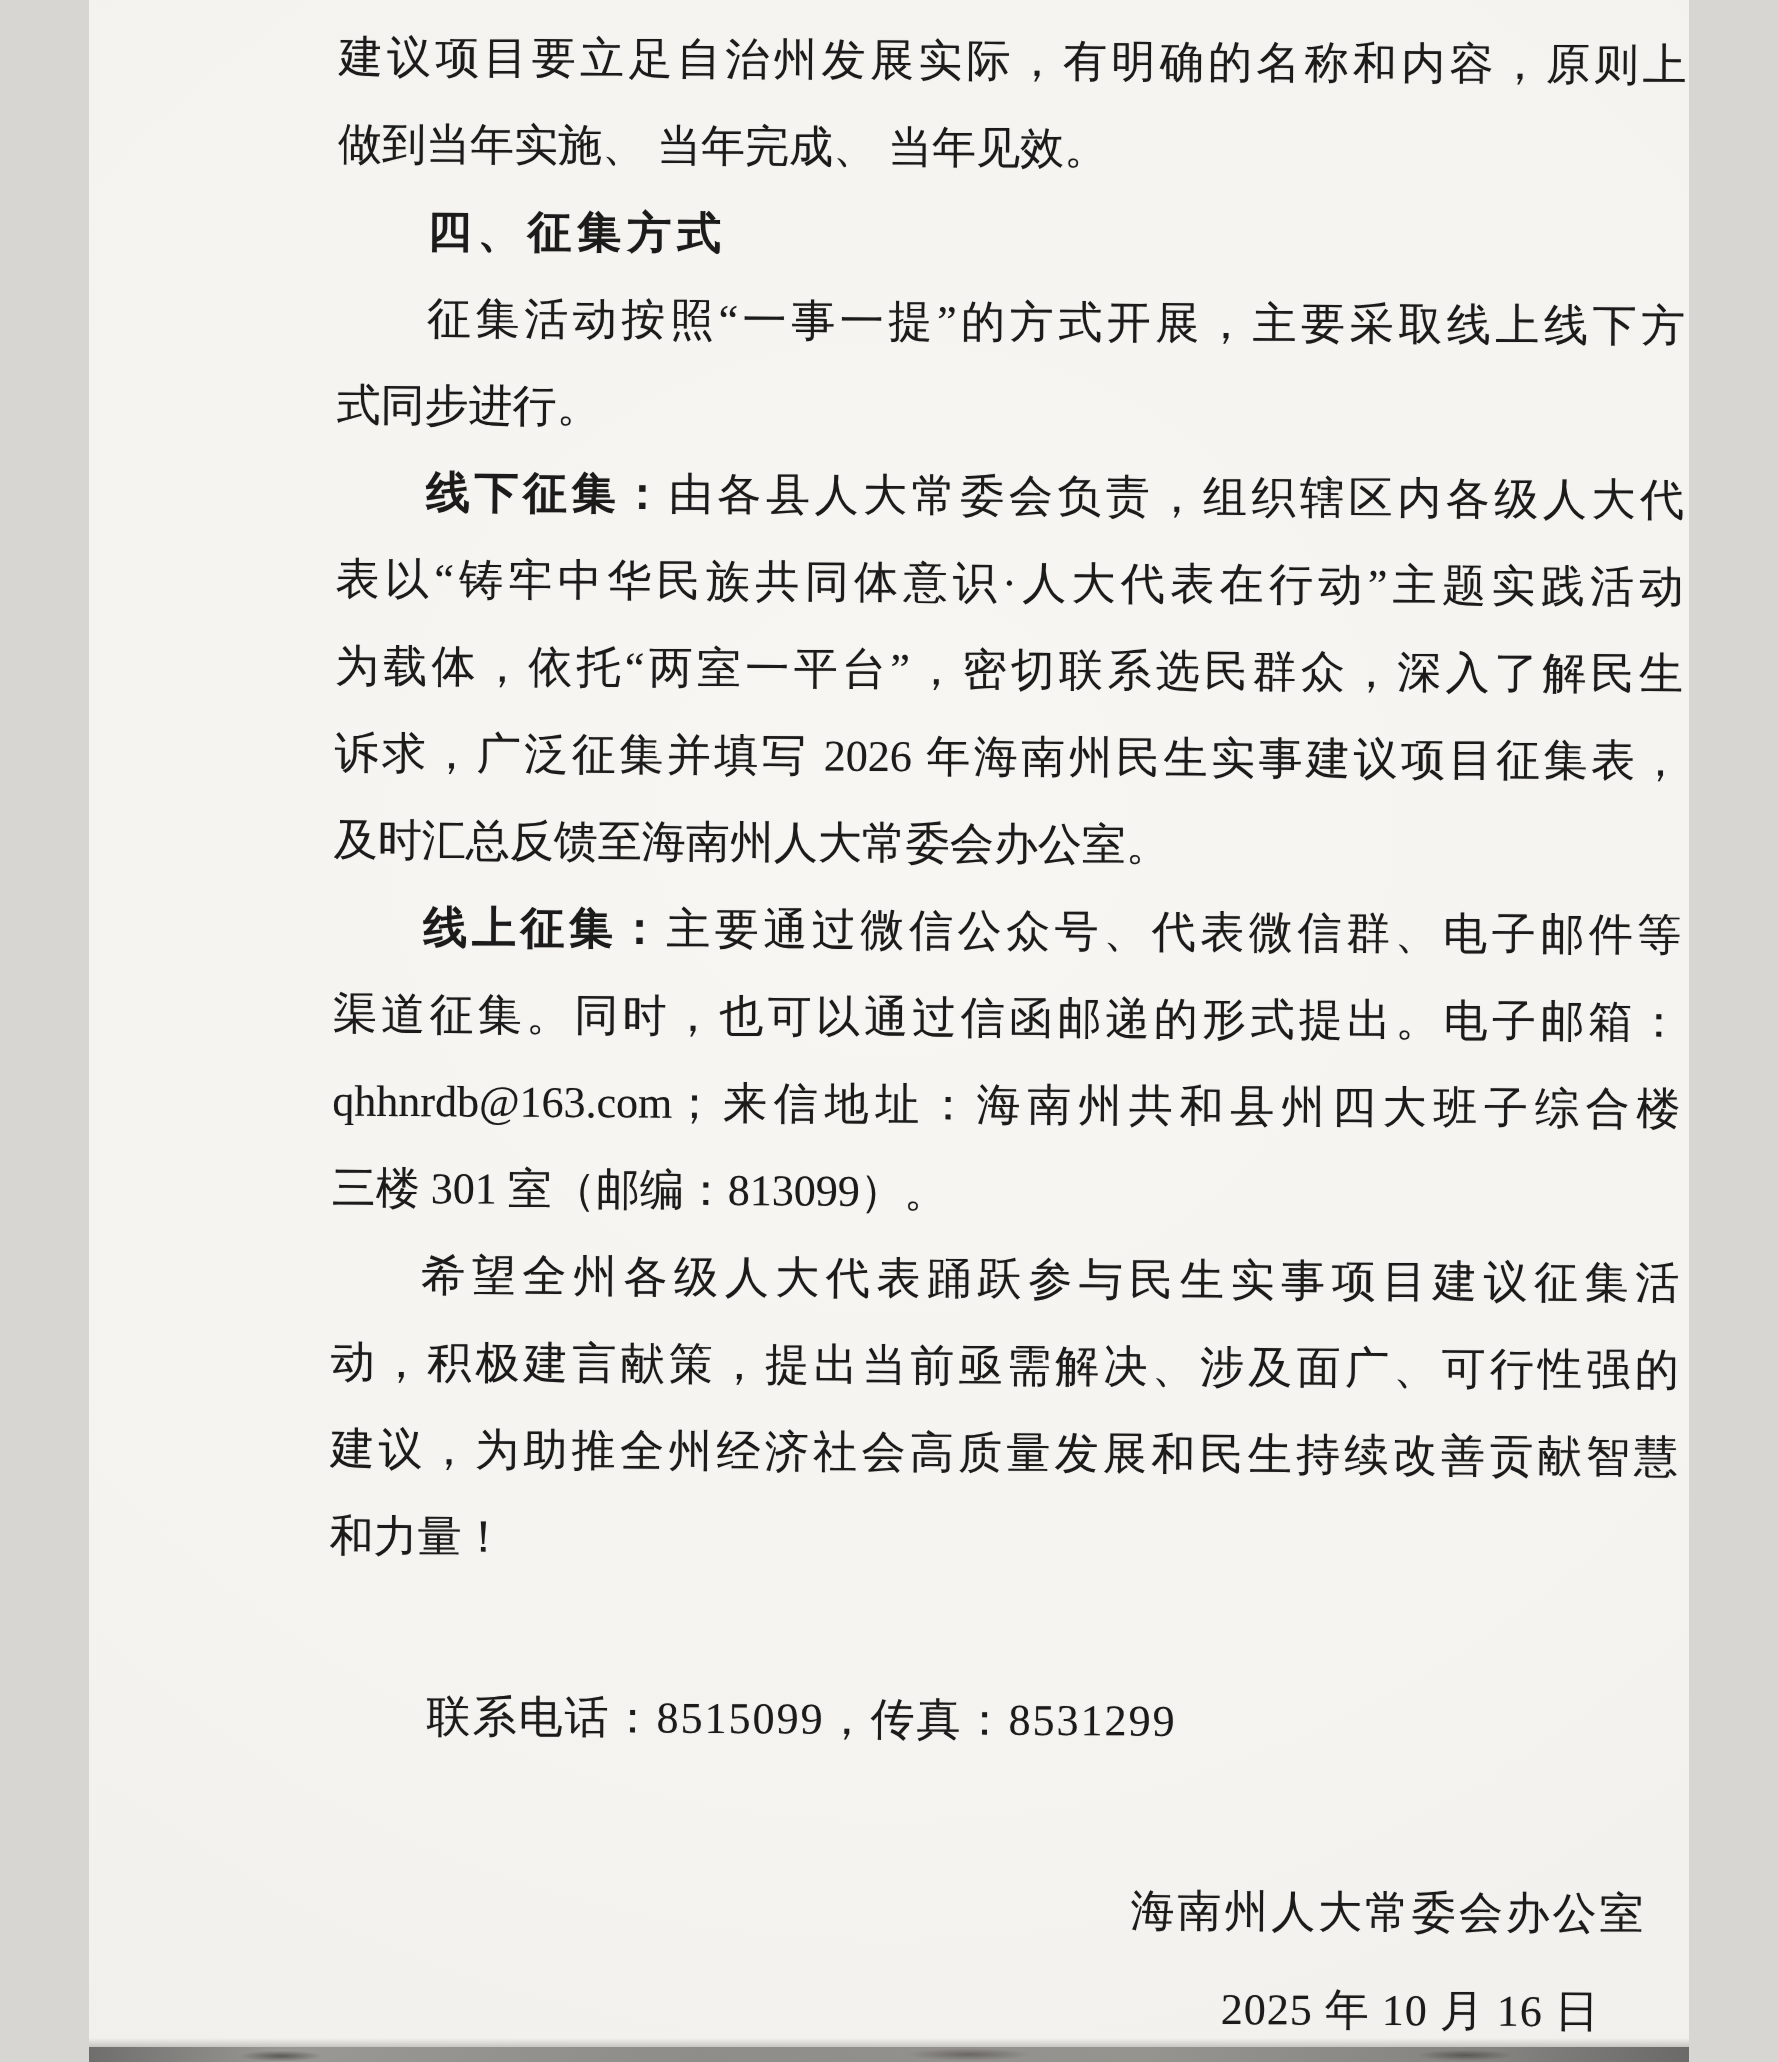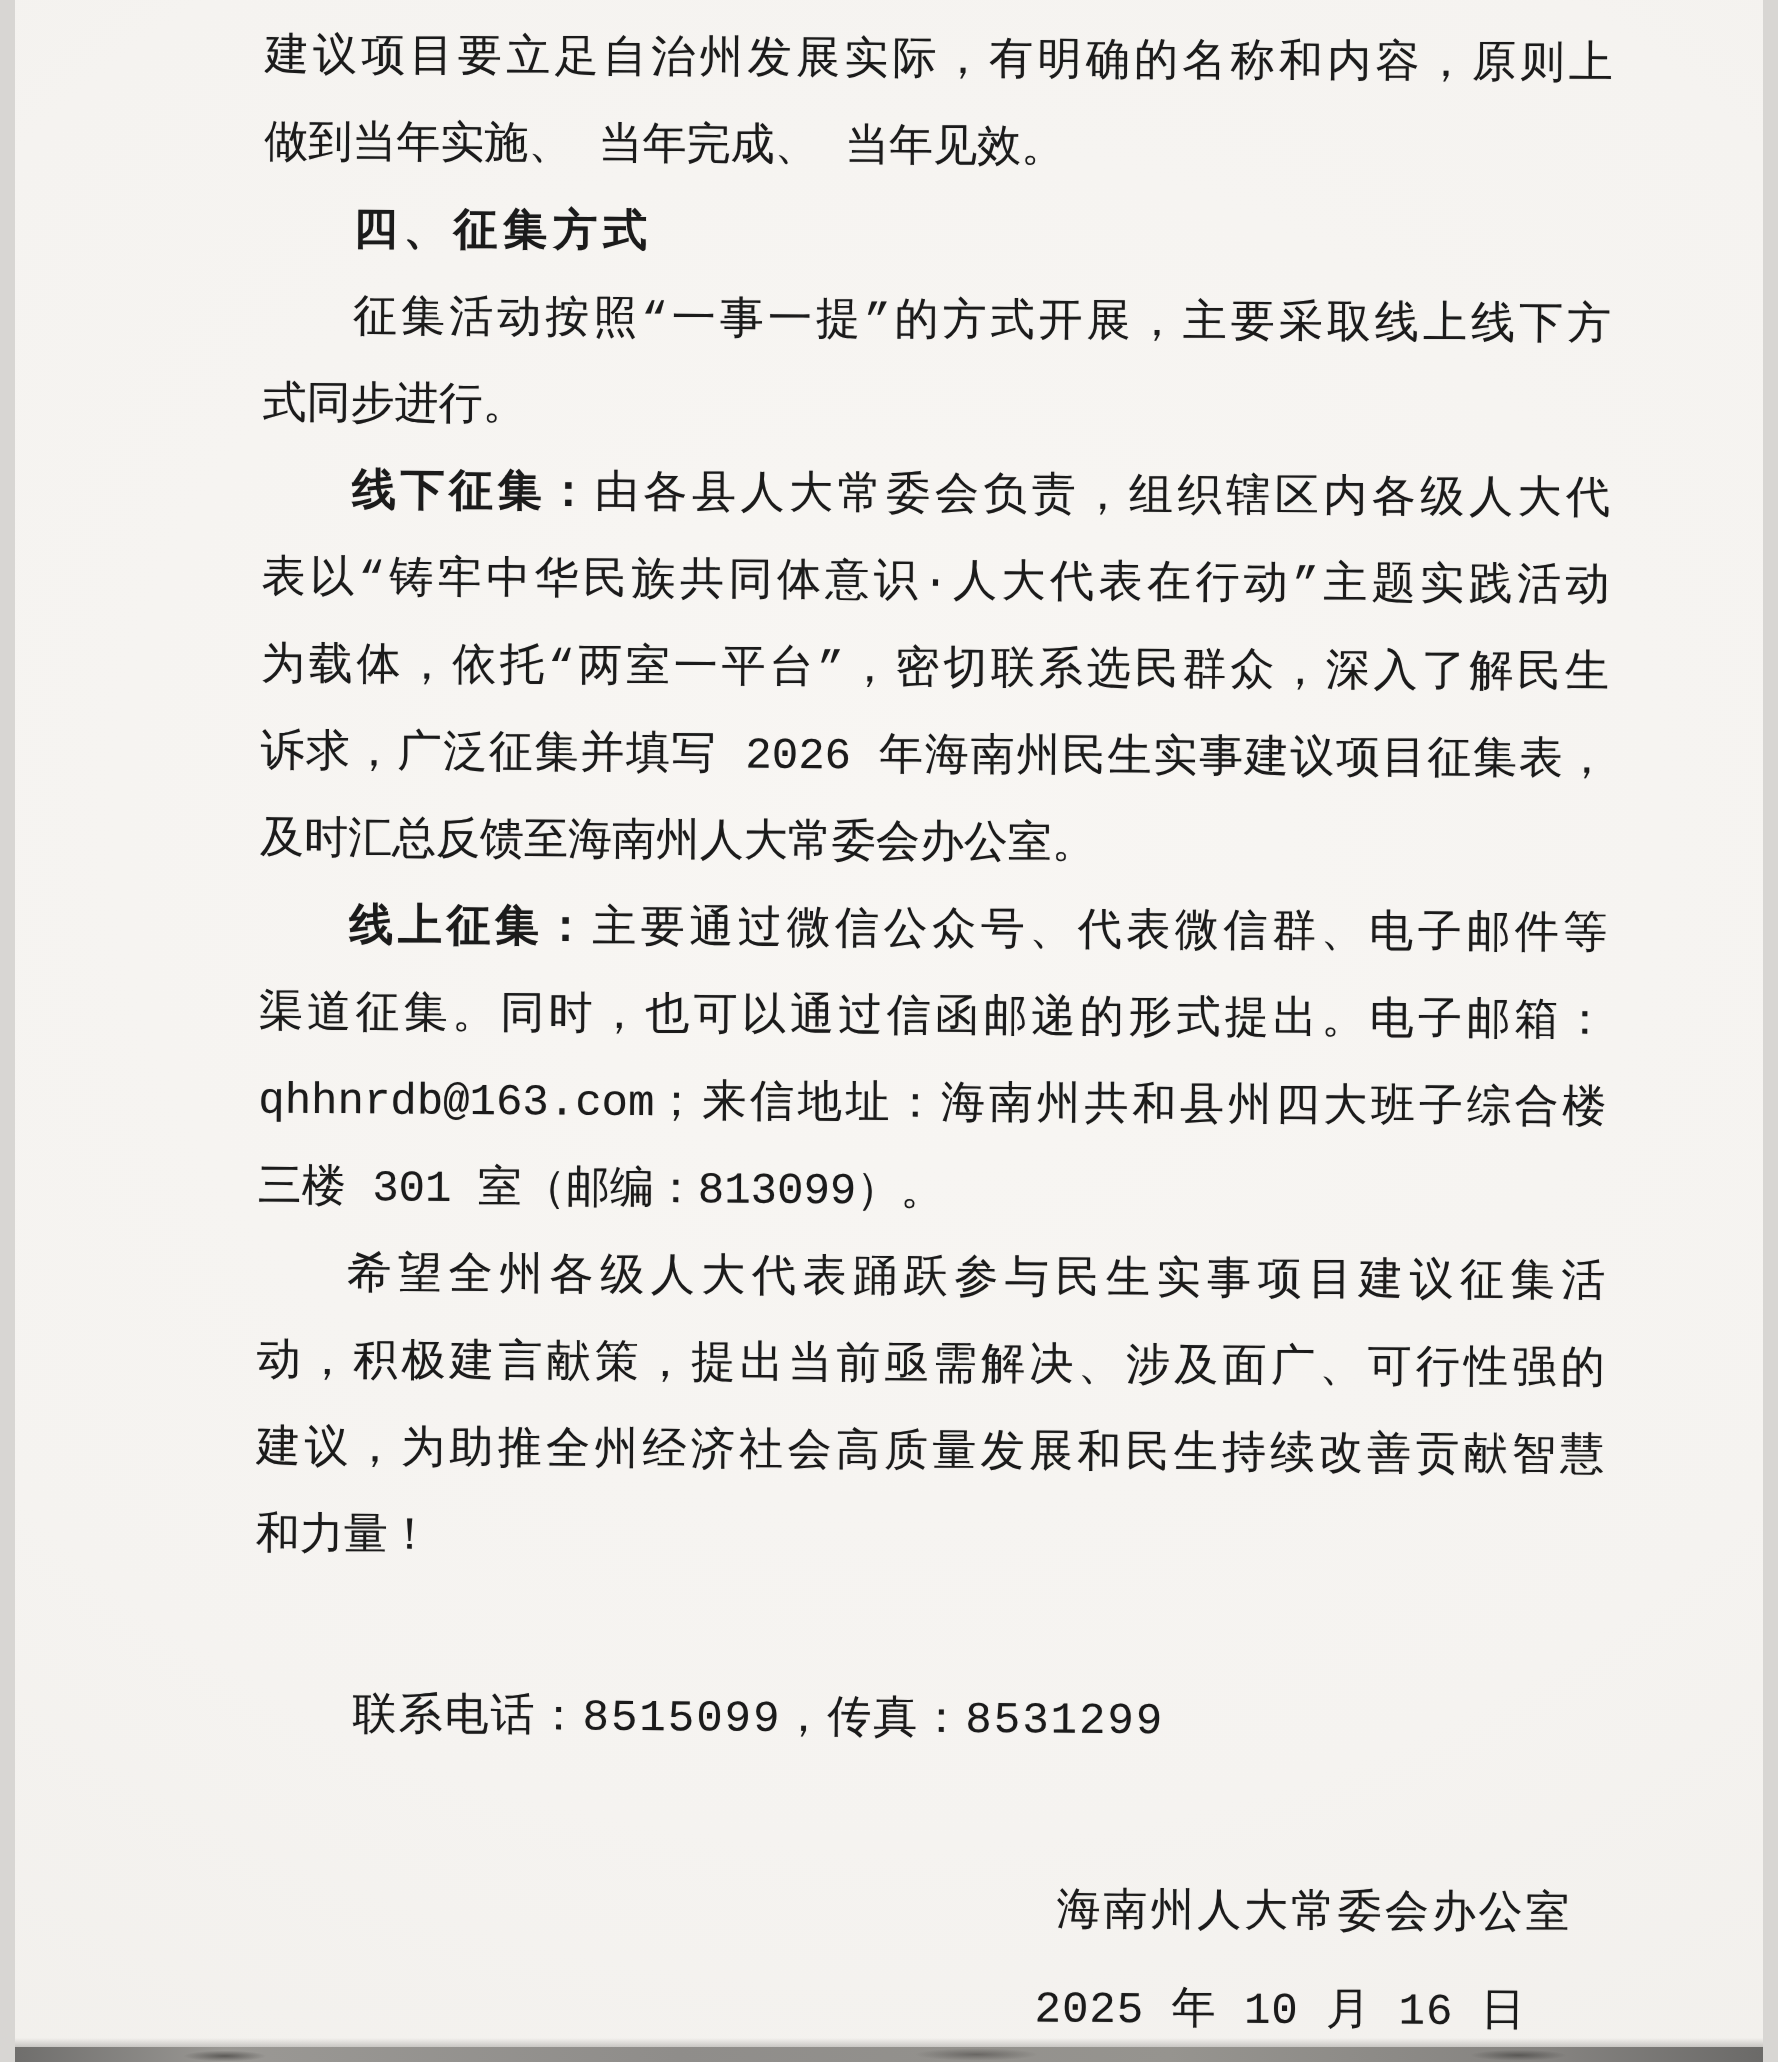--- a/index.html
+++ b/index.html
@@ -1,24 +1,25 @@
 <!DOCTYPE html>
 <html lang="zh"><head>
 <meta charset="utf-8">
 <style>
   html,body { margin:0; padding:0; background:#d8d6d3; }
   .page {
     position:relative;
-    width:1748px; height:2062px;
+    width:1592px; height:2062px;
     margin:0 auto;
     background:
       radial-gradient(ellipse 120% 90% at 50% 40%, #f8f6f3 0%, #f5f3f0 55%, #efede9 100%);
     overflow:hidden;
-    font-family:Liberation Mono, monospace;
+    font-family:Liberation Serif, serif;
     color:#1b1b1b;
+    padding-left:8px;
   }
   .content {
     position:absolute; left:250px; top:13.7px; width:1348px;
     transform:rotate(0.35deg); transform-origin:59px 0;
     text-shadow:0 0 1px rgba(20,20,20,0.35);
   }
   .line {
     font-size:44px;
     line-height:87px;
     height:87px;

